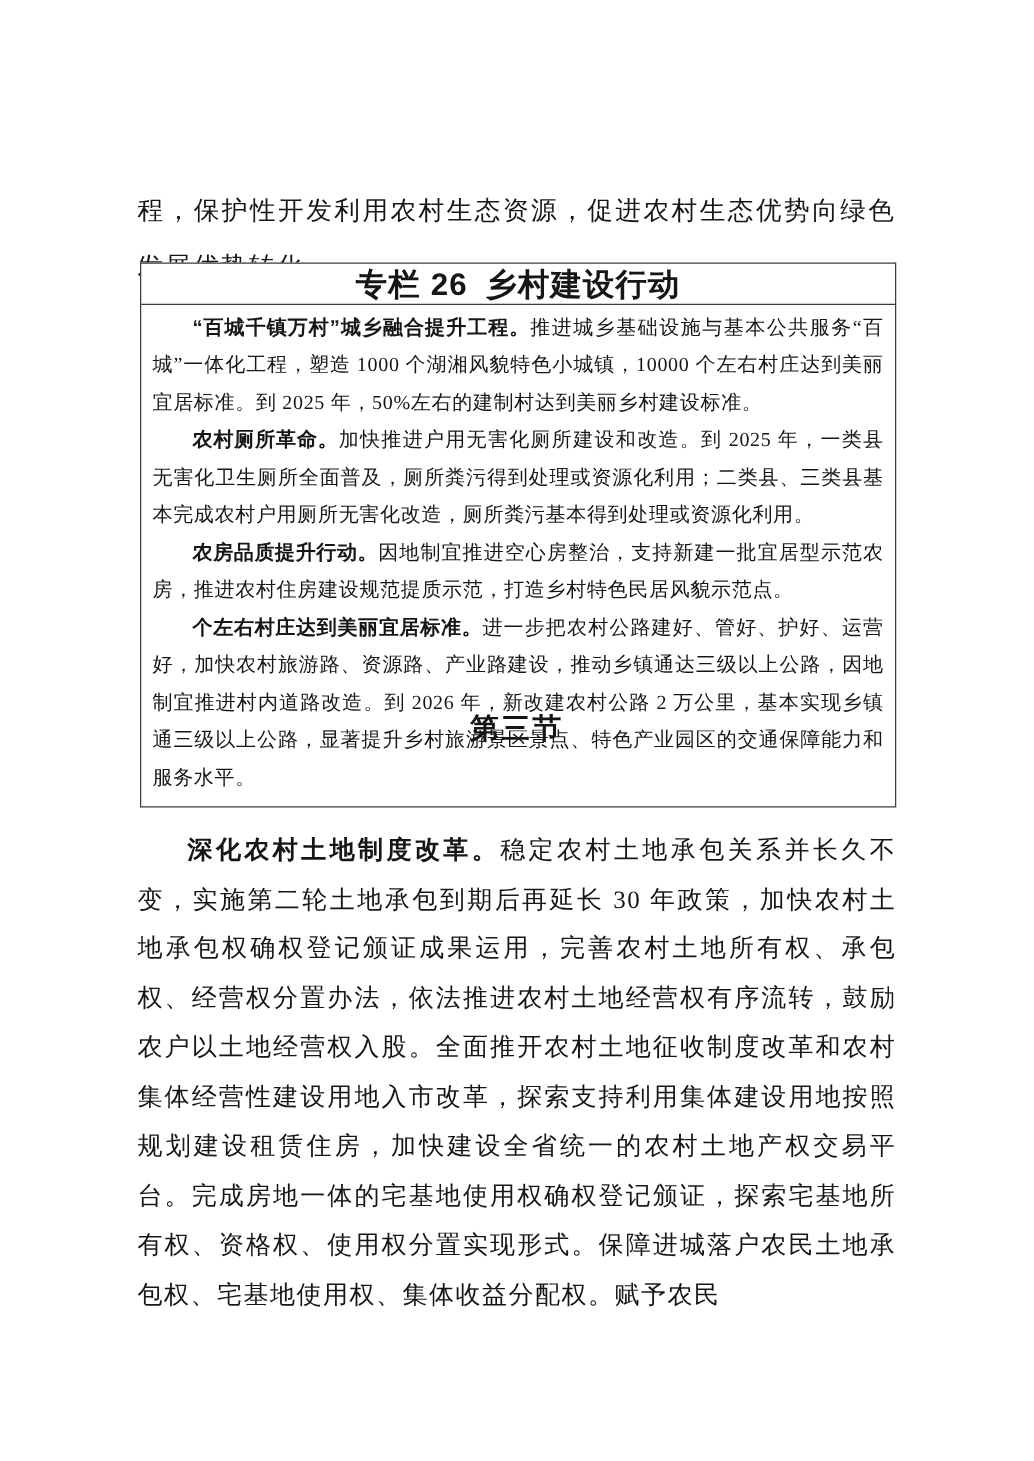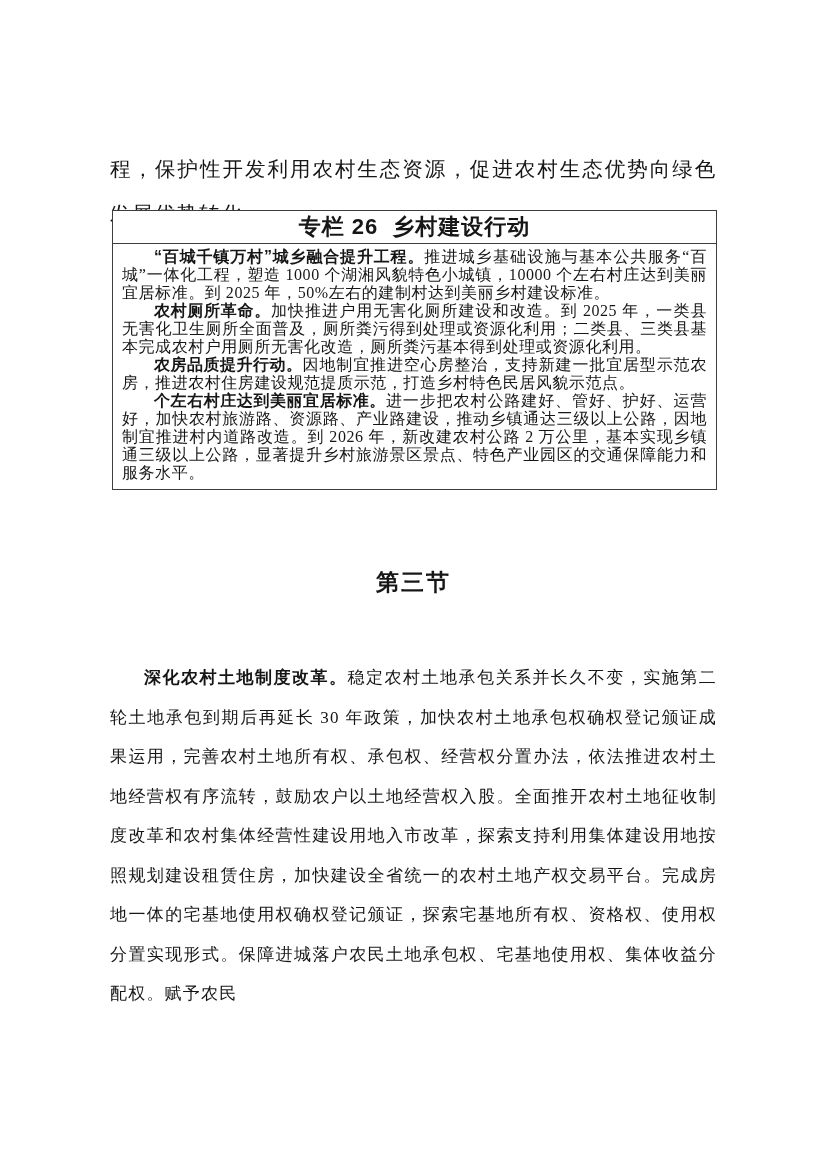--- a/index.html
+++ b/index.html
@@ -39,30 +39,30 @@
   }
   .box-title-row {
     height: 32px;
     display: flex;
     align-items: center;
     justify-content: center;
     gap: 14px;
     border-bottom: 1.5px solid #3d3d3d;
     font-family: "Liberation Sans", sans-serif;
     font-weight: 700;
-    font-size: 22px;
+    font-size: 25px;
     letter-spacing: 1px;
   }
   .box-body {
     padding: 4px 9px 7px 9px;
   }
   .box-body p {
     margin: 0;
     font-size: 16px;
-    line-height: 18px;
+    line-height: 30px;
     letter-spacing: 0.55px;
     text-indent: 2em;
     text-align: justify;
     text-justify: inter-character;
   }
   .box-lead {
     font-weight: 700;
     font-family: "Liberation Sans", sans-serif;
     letter-spacing: 0.2px;
   }
@@ -80,21 +80,21 @@
     font-weight: 700;
     letter-spacing: 2px;
   }
 
   
   .main-para {
     position: absolute;
     left: 110px;
     top: 641px;
     width: 607px;
-    font-size: 17px;
+    font-size: 20px;
     line-height: 39.5px;
     letter-spacing: 1.2px;
     text-indent: 2em;
     text-align: justify;
     text-justify: inter-character;
   }
   .para-lead { font-weight: 700; }
 
   
   .page-number {

